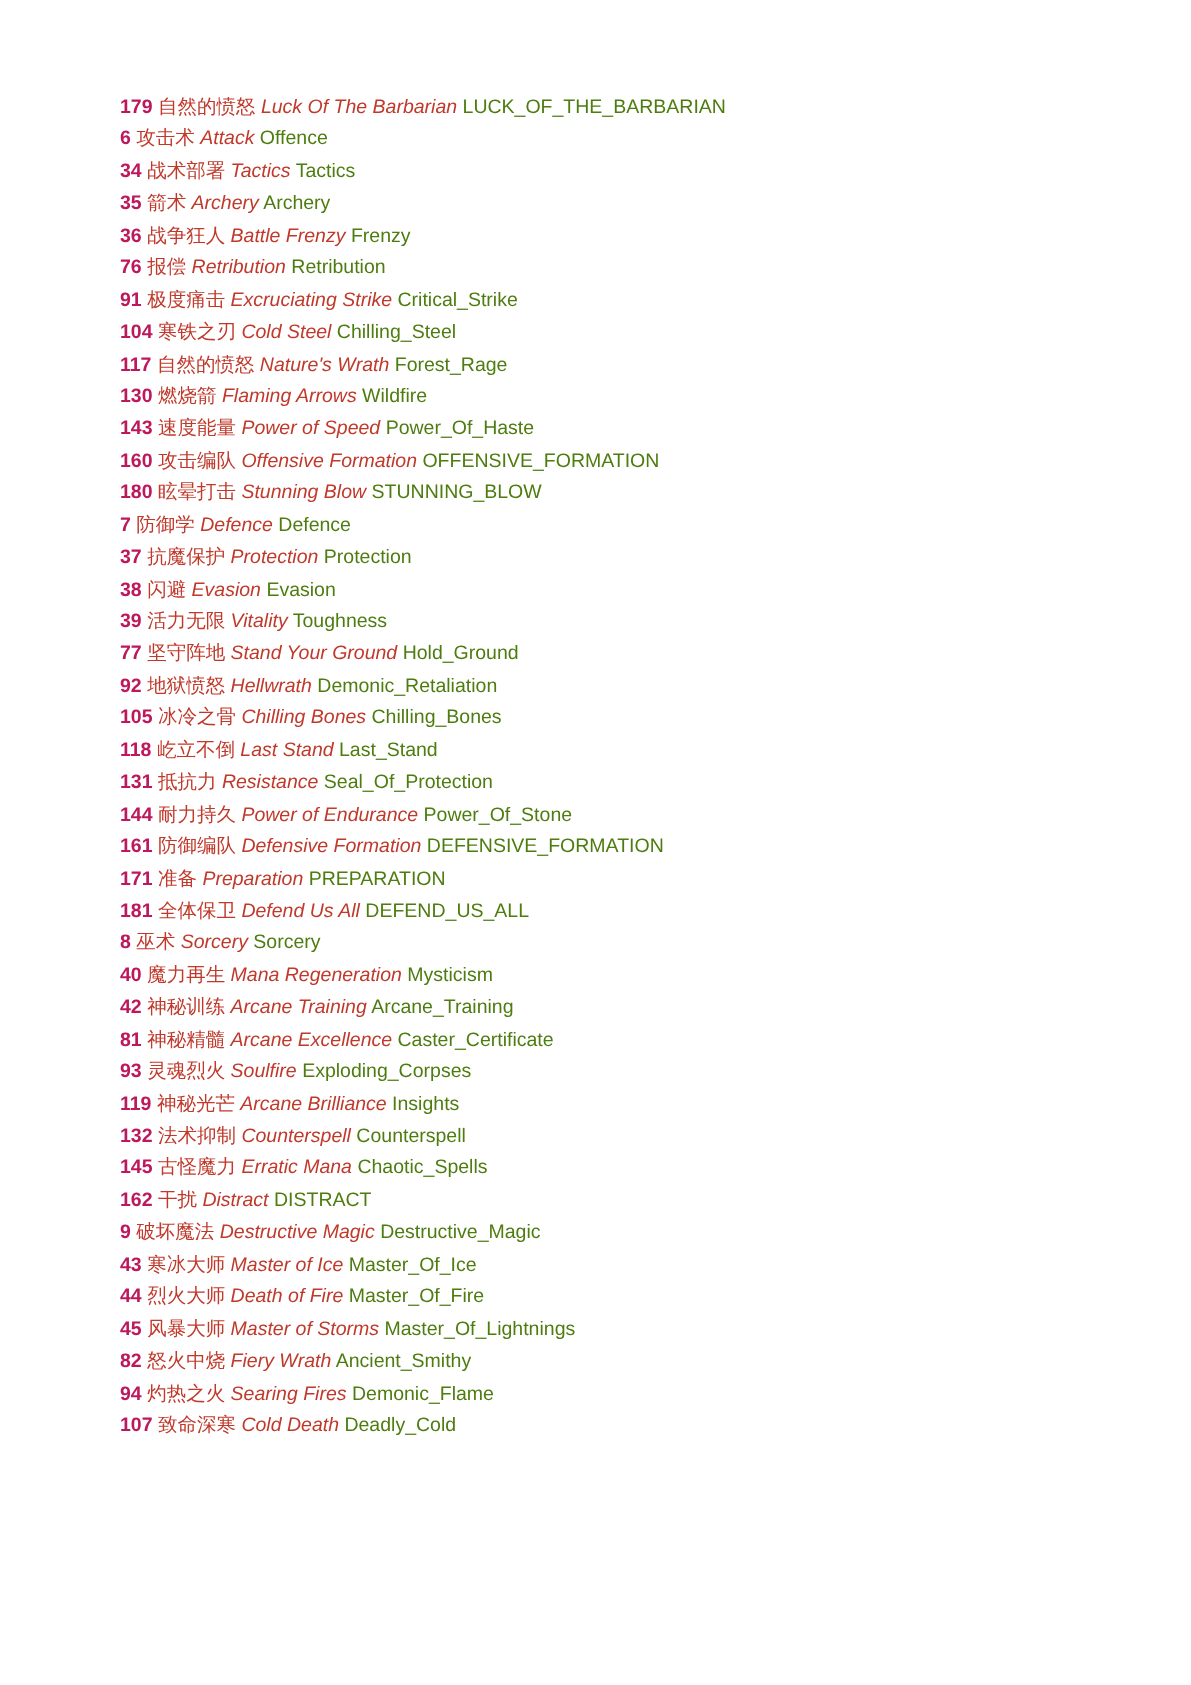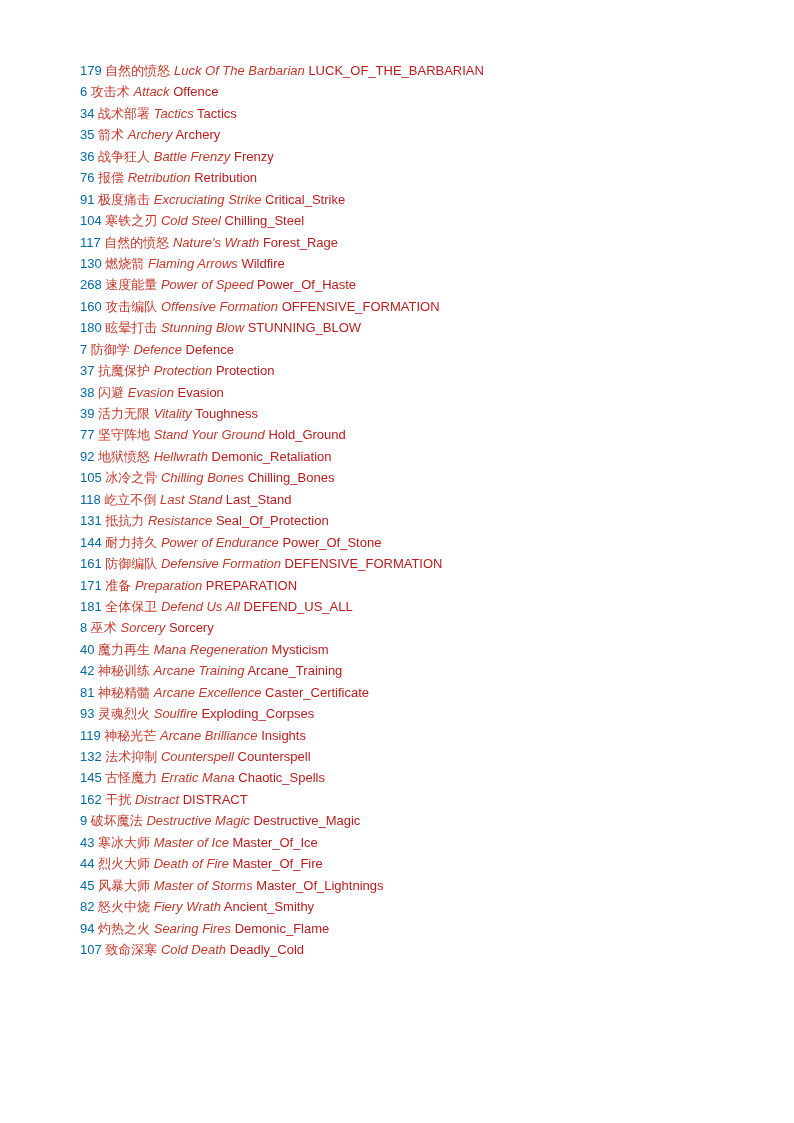--- a/index.html
+++ b/index.html
@@ -11,49 +11,49 @@
       padding: 60px 80px 60px 80px;
       width: 794px;
       min-height: 1123px;
     }
     .item-line {
       line-height: 1.65;
       color: #c0392b;
       white-space: nowrap;
     }
     .item-line .id {
-      color: #0369a1;
-      font-weight: normal;
+      color: #be185d;
+      font-weight: bold;
     }
     .item-line .zh {
       color: #c0392b;
     }
     .item-line .en {
       color: #c0392b;
       font-style: italic;
     }
     .item-line .key {
-      color: #b91c1c;
+      color: #4d7c0f;
     }
   </style>
 </head>
 <body>
 
 <div id="item-list">
     <div class="item-line"><span class="id">179</span> <span class="zh">自然的愤怒</span>  <span class="en">Luck Of The Barbarian</span> <span class="key">LUCK_OF_THE_BARBARIAN</span></div>
     <div class="item-line"><span class="id">6</span> <span class="zh">攻击术</span>  <span class="en">Attack</span> <span class="key">Offence</span></div>
     <div class="item-line"><span class="id">34</span> <span class="zh">战术部署</span>  <span class="en">Tactics</span> <span class="key">Tactics</span></div>
     <div class="item-line"><span class="id">35</span> <span class="zh">箭术</span>  <span class="en">Archery</span> <span class="key">Archery</span></div>
     <div class="item-line"><span class="id">36</span> <span class="zh">战争狂人</span>  <span class="en">Battle Frenzy</span> <span class="key">Frenzy</span></div>
     <div class="item-line"><span class="id">76</span> <span class="zh">报偿</span>  <span class="en">Retribution</span> <span class="key">Retribution</span></div>
     <div class="item-line"><span class="id">91</span> <span class="zh">极度痛击</span>  <span class="en">Excruciating Strike</span> <span class="key">Critical_Strike</span></div>
     <div class="item-line"><span class="id">104</span> <span class="zh">寒铁之刃</span>  <span class="en">Cold Steel</span> <span class="key">Chilling_Steel</span></div>
     <div class="item-line"><span class="id">117</span> <span class="zh">自然的愤怒</span>  <span class="en">Nature's Wrath</span> <span class="key">Forest_Rage</span></div>
     <div class="item-line"><span class="id">130</span> <span class="zh">燃烧箭</span>  <span class="en">Flaming Arrows</span> <span class="key">Wildfire</span></div>
-    <div class="item-line"><span class="id">268</span> <span class="zh">速度能量</span>  <span class="en">Power of Speed</span> <span class="key">Power_Of_Haste</span></div>
+    <div class="item-line"><span class="id">143</span> <span class="zh">速度能量</span>  <span class="en">Power of Speed</span> <span class="key">Power_Of_Haste</span></div>
     <div class="item-line"><span class="id">160</span> <span class="zh">攻击编队</span>  <span class="en">Offensive Formation</span> <span class="key">OFFENSIVE_FORMATION</span></div>
     <div class="item-line"><span class="id">180</span> <span class="zh">眩晕打击</span>  <span class="en">Stunning Blow</span> <span class="key">STUNNING_BLOW</span></div>
     <div class="item-line"><span class="id">7</span> <span class="zh">防御学</span>  <span class="en">Defence</span> <span class="key">Defence</span></div>
     <div class="item-line"><span class="id">37</span> <span class="zh">抗魔保护</span>  <span class="en">Protection</span> <span class="key">Protection</span></div>
     <div class="item-line"><span class="id">38</span> <span class="zh">闪避</span>  <span class="en">Evasion</span> <span class="key">Evasion</span></div>
     <div class="item-line"><span class="id">39</span> <span class="zh">活力无限</span>  <span class="en">Vitality</span> <span class="key">Toughness</span></div>
     <div class="item-line"><span class="id">77</span> <span class="zh">坚守阵地</span>  <span class="en">Stand Your Ground</span> <span class="key">Hold_Ground</span></div>
     <div class="item-line"><span class="id">92</span> <span class="zh">地狱愤怒</span>  <span class="en">Hellwrath</span> <span class="key">Demonic_Retaliation</span></div>
     <div class="item-line"><span class="id">105</span> <span class="zh">冰冷之骨</span>  <span class="en">Chilling Bones</span> <span class="key">Chilling_Bones</span></div>
     <div class="item-line"><span class="id">118</span> <span class="zh">屹立不倒</span>  <span class="en">Last Stand</span> <span class="key">Last_Stand</span></div>

